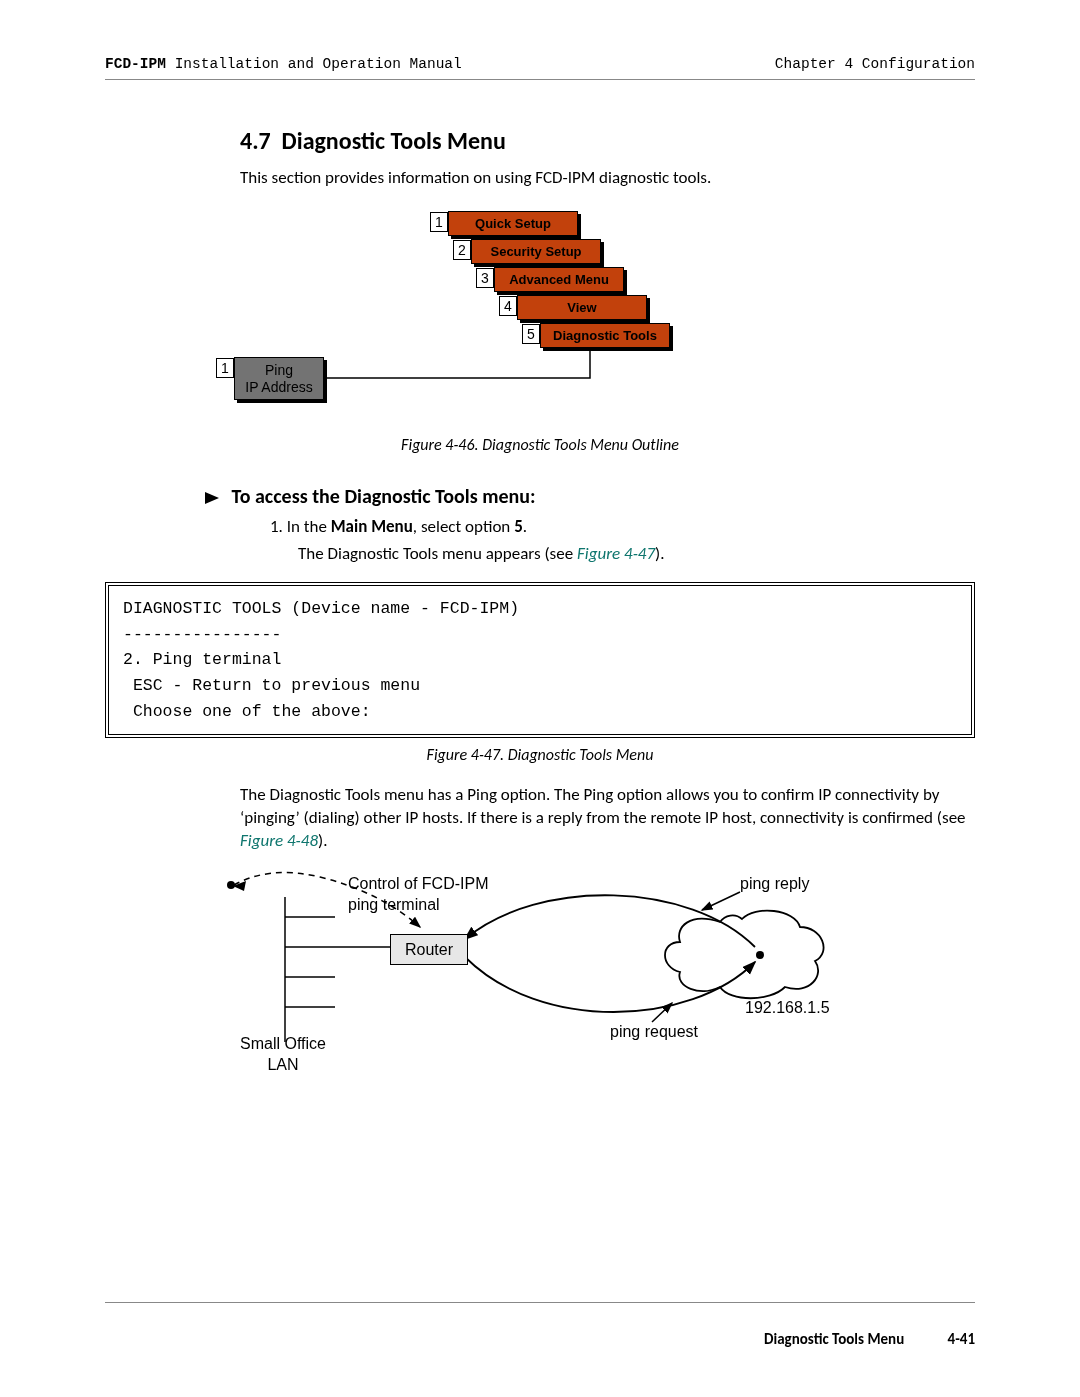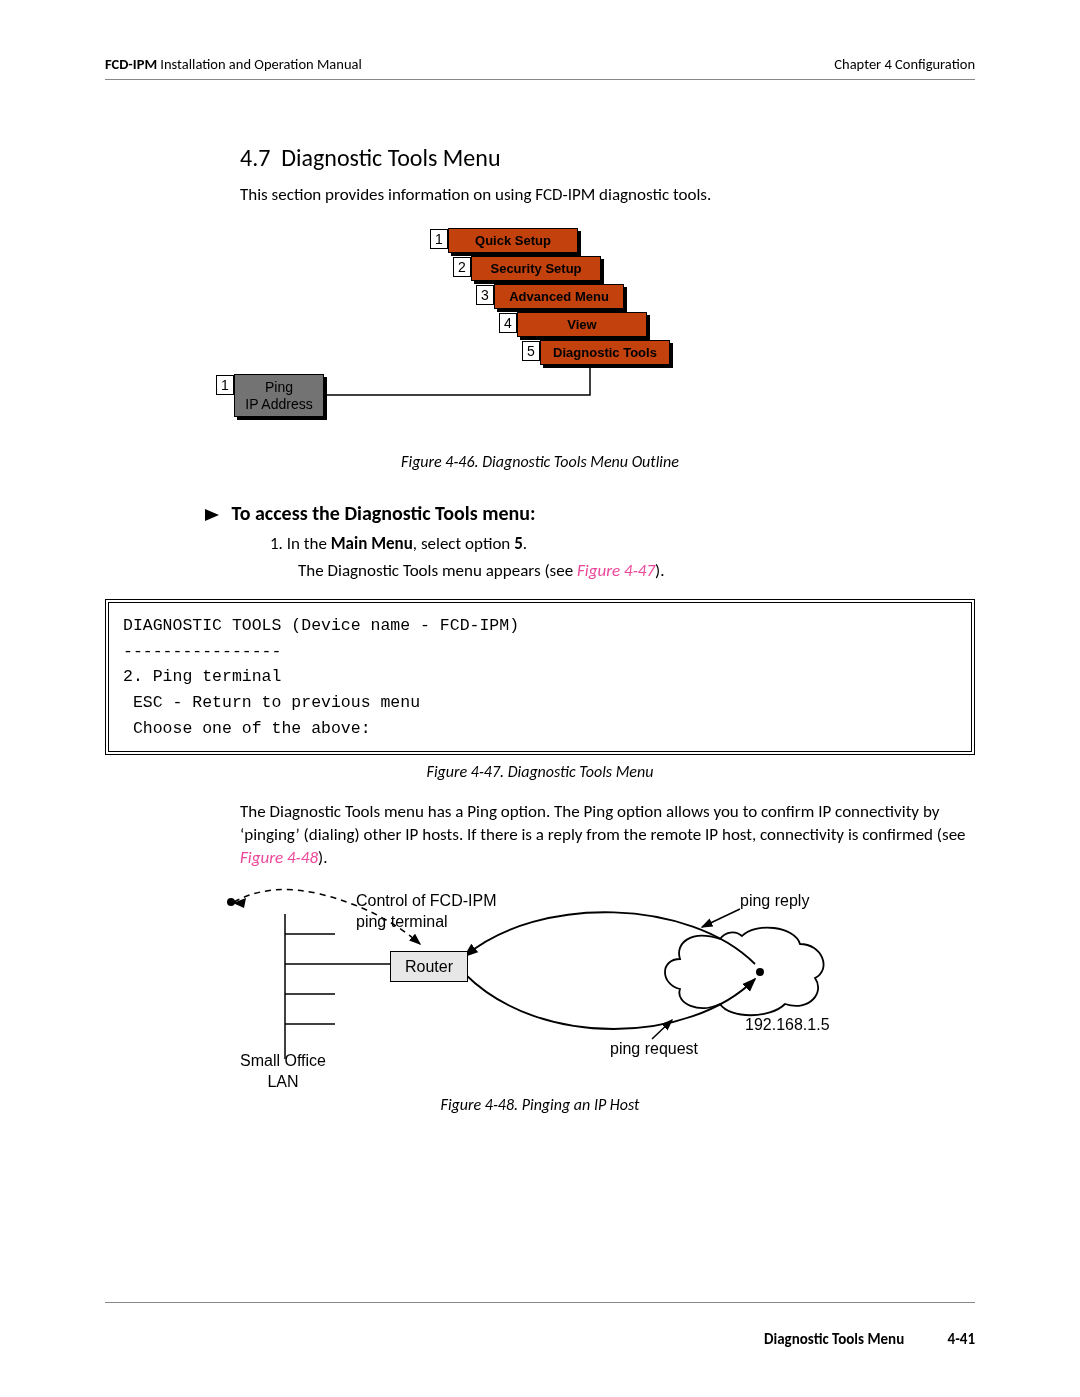--- a/index.html
+++ b/index.html
@@ -18,27 +18,28 @@
     position: relative;
     box-sizing: border-box;
     padding: 55px 105px 40px 105px;
   }
   .header {
     display: flex;
     justify-content: space-between;
     font-size: 14.5px;
     padding-bottom: 4px;
     border-bottom: 1px solid #888;
+    font-family: Liberation Mono, monospace;
   }
   .header .left b { font-weight: 700; }
   .section-title {
-    margin-top: 62px;
+    margin-top: 45px;
     margin-left: 135px;
     font-size: 24px;
-    font-weight: 400;
+    font-weight: 700;
   }
   .intro {
     margin-top: 10px;
     margin-left: 135px;
     font-size: 17px;
   }
   .figcap {
     text-align: center;
     font-style: italic;
     font-size: 16px;
@@ -62,21 +63,21 @@
   .step {
     margin-left: 165px;
     margin-top: 6px;
     font-size: 17px;
   }
   .step-sub {
     margin-left: 193px;
     margin-top: 4px;
     font-size: 17px;
   }
-  a.figlink { color: #ec4899; font-style: italic; text-decoration: none; }
+  a.figlink { color: #0f766e; font-style: italic; text-decoration: none; }
   .termbox {
     margin-top: 16px;
     border: 4px double #000;
     padding: 10px 14px;
     font-family: "Courier New", monospace;
     font-size: 16.5px;
     white-space: pre;
     line-height: 1.55;
   }
   .para {
@@ -269,28 +270,27 @@
       <path d="M245,90 C 320,165 470,160 535,95" fill="none" stroke="#000" stroke-width="1.8" marker-end="url(#ah)"></path>
 
       <path d="M535,80 C 470,15 320,10 245,72" fill="none" stroke="#000" stroke-width="1.8" marker-end="url(#ah)"></path>
 
       <line x1="520" y1="25" x2="482" y2="43" stroke="#000" stroke-width="1.5" marker-end="url(#ah)"></line>
       <line x1="432" y1="155" x2="452" y2="136" stroke="#000" stroke-width="1.5" marker-end="url(#ah)"></line>
     </svg>
 
     <div class="routerbox" style="left:170px; top:67px;">Router</div>
 
-    <div class="lbl" style="left:136px; top:6px; white-space:pre;">Control of FCD-IPM
+    <div class="lbl" style="left:128px; top:6px; white-space:pre;">Control of FCD-IPM
 ping terminal</div>
     <div class="lbl" style="left:520px; top:6px;">ping reply</div>
     <div class="lbl" style="left:390px; top:154px;">ping request</div>
     <div class="lbl" style="left:525px; top:130px;">192.168.1.5</div>
     <div class="lbl" style="left:20px; top:166px; white-space:pre; text-align:center;">Small Office
 LAN</div>
   </div>
-  <div class="figcap" style="margin-top:0;">Figure 4-48.  Pinging an IP Host</div>
 
   <div class="footer">
     <span class="ftitle">Diagnostic Tools Menu</span>
     <span>4-41</span>
   </div>
 
 </div>
 
 </body></html>

